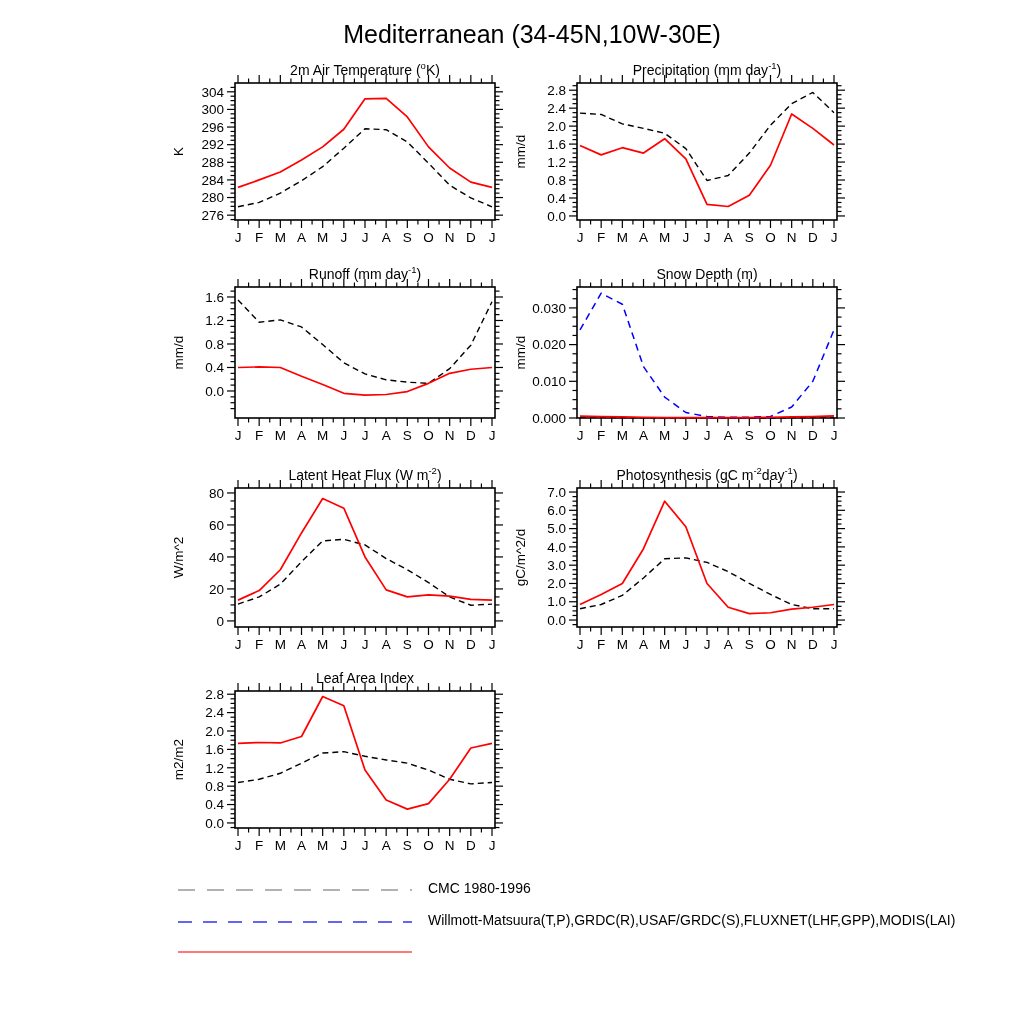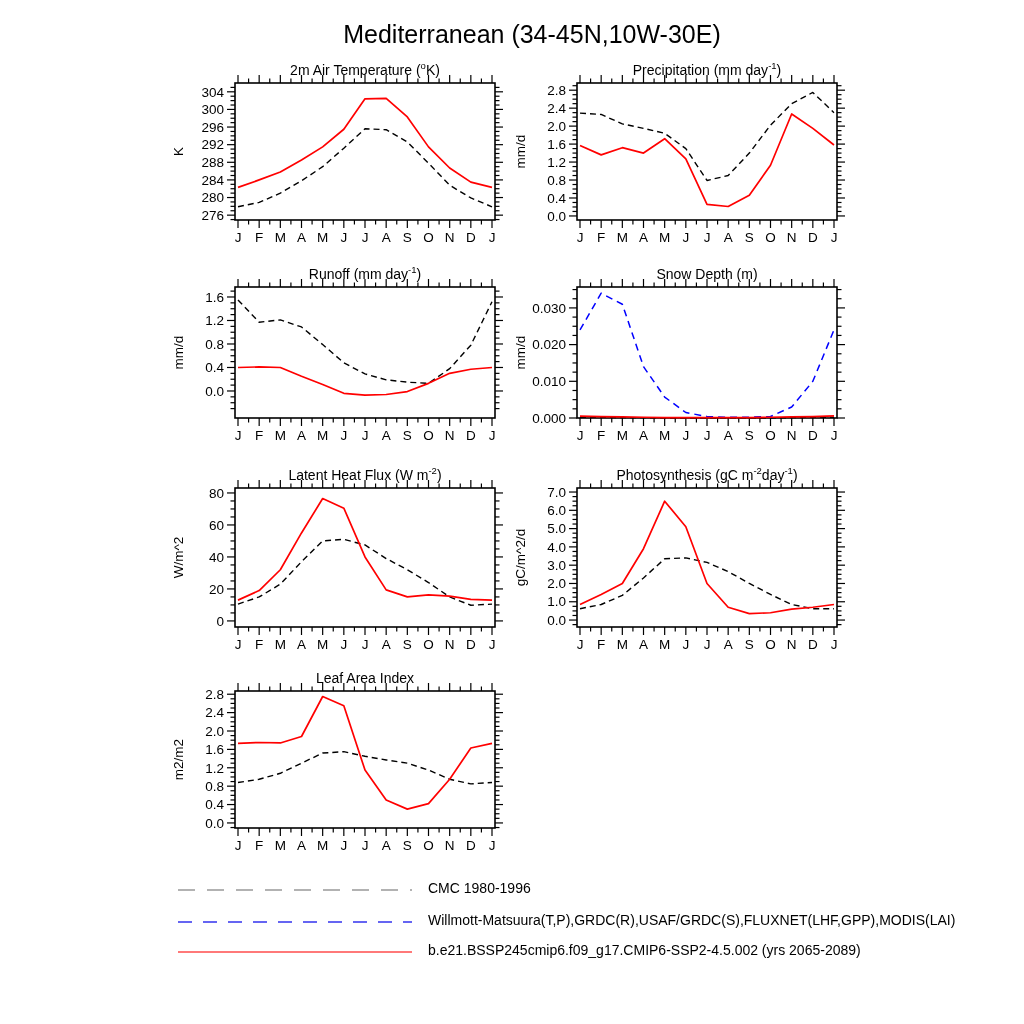--- a/index.html
+++ b/index.html
@@ -921,17 +921,16 @@
     <div class="legend-row" style="top:916px">
       <svg width="236" height="12">
         <line x1="1" y1="6" x2="235" y2="6" stroke-width="1.3" stroke="#3333ee" stroke-dasharray="14,11"></line>
       </svg>
       <span class="legend-label">Willmott-Matsuura(T,P),GRDC(R),USAF/GRDC(S),FLUXNET(LHF,GPP),MODIS(LAI)</span>
     </div>
     <div class="legend-row" style="top:946px">
       <svg width="236" height="12">
         <line x1="1" y1="6" x2="235" y2="6" stroke-width="1.3" stroke="#ff4d4d" stroke-dasharray="none"></line>
       </svg>
-      <span class="legend-label">b.e21.BSSP245cmip6.f09_g17.CMIP6-SSP2-4.5.002 (yrs 2065-2089)</span>
     </div>
   </div>
 
 </div>
 
 </body></html>

